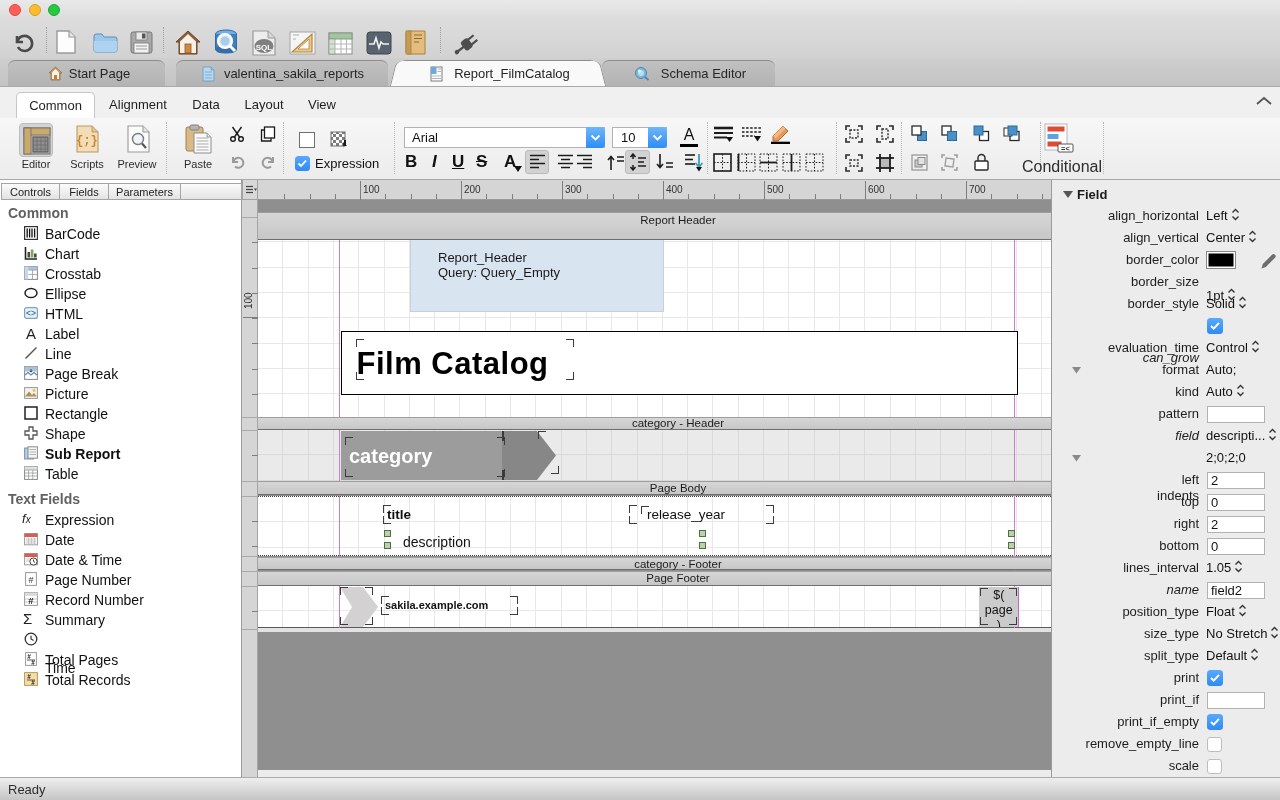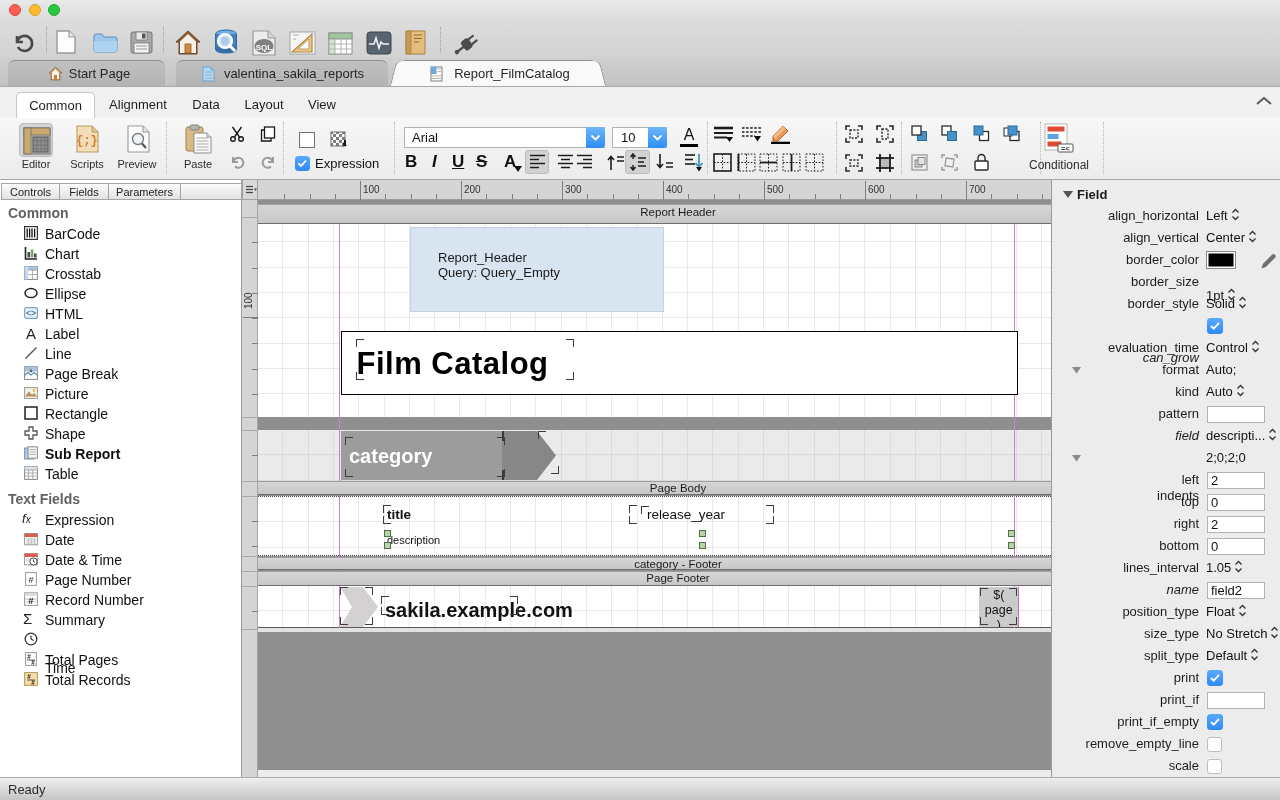--- a/index.html
+++ b/index.html
@@ -183,20 +183,29 @@
     <svg class="ticon" style="left:31px" width="13" height="16">
         <rect x="1" y="1" width="11" height="14" fill="#fff" stroke="#7d7d7d"></rect>
         <rect x="1" y="1" width="5.5" height="7" fill="#6fa8dc"></rect>
         <line x1="7.5" y1="3" x2="11" y2="3" stroke="#b5b5b5"></line>
         <line x1="7.5" y1="5.5" x2="11" y2="5.5" stroke="#b5b5b5"></line>
         <line x1="2" y1="10" x2="11" y2="10" stroke="#b5b5b5"></line>
         <line x1="2" y1="12.5" x2="11" y2="12.5" stroke="#b5b5b5"></line>
       </svg>
     <span style="margin-left:28px">Report_FilmCatalog</span>
   </div>
+  <div class="dtab abs" style="left:602px;width:173px;">
+    <svg class="ticon" style="left:32px" width="16" height="15">
+        <circle cx="7" cy="7" r="5.5" fill="#7db8dc" stroke="#4f89b0"></circle>
+        <circle cx="7" cy="7" r="3" fill="#b9dcf0"></circle>
+        <circle cx="5.5" cy="5" r="1.5" fill="#e2f1fa"></circle>
+        <line x1="11" y1="11" x2="14.5" y2="14" stroke="#4f89b0" stroke-width="2"></line>
+      </svg>
+    <span style="margin-left:30px">Schema Editor</span>
+  </div>
 </div>
 
 <div id="ribstrip" class="abs">
   <div id="rtab-common" class="rtab abs" style="left:16px;width:79px;">Common</div>
   <div class="rtab abs" style="left:104px;width:68px;">Alignment</div>
   <div class="rtab abs" style="left:181px;width:50px;">Data</div>
   <div class="rtab abs" style="left:238px;width:52px;">Layout</div>
   <div class="rtab abs" style="left:299px;width:46px;">View</div>
   <svg class="abs" style="left:1255px;top:8px" width="18" height="12">
       <path d="M2 9 L9 3 L16 9" fill="none" stroke="#555" stroke-width="1.8"></path>
@@ -497,21 +506,21 @@
   <div class="abs rsep" style="left:1040px"></div>
 
   <svg class="abs" style="left:1044px;top:5px" width="30" height="30">
       <rect x="1" y="1" width="22" height="26" fill="#fff" stroke="#b5b5b5"></rect>
       <rect x="3.5" y="3.5" width="17" height="5" fill="#e04b33"></rect>
       <rect x="3.5" y="11" width="11" height="5" fill="#5aa2e0"></rect>
       <rect x="3.5" y="18.5" width="14" height="5" fill="#e04b33"></rect>
       <rect x="14" y="21" width="15" height="8" rx="1" fill="#fff" stroke="#555"></rect>
       <text x="21.5" y="27.5" font-size="7.5" font-weight="bold" fill="#333" text-anchor="middle" font-family="Liberation Sans">=&lt;</text>
     </svg>
-  <div class="rlabel abs" style="left:1022px;top:40px;width:74px;font-size:12px;">Conditional</div>
+  <div class="rlabel abs" style="left:1022px;top:40px;width:74px;font-size:16px;">Conditional</div>
   <div class="abs rsep" style="left:1103px"></div>
 </div>
 
 <div id="sidebar" class="abs">
   <div class="sbtabs abs" style="left:1px;width:59px;border-left:1px solid #a5a5a5;">Controls</div>
   <div class="sbtabs abs" style="left:60px;width:49px;">Fields</div>
   <div class="sbtabs abs" style="left:109px;width:72px;">Parameters</div>
   <div class="sbtabs abs" style="left:181px;width:61px;"></div>
   <div class="sbhead abs" style="left:8px;top:25px;">Common</div>
   <div class="sbhead abs" style="left:8px;top:311px;">Text Fields</div>
@@ -735,22 +744,25 @@
 
 <div id="canvas" class="abs">
 <div class="bandc abs" style="top:17px;height:200px;"></div>
 <div class="bandc abs" style="top:229.5px;height:51px;background-color:#eaeaea;background-image:repeating-linear-gradient(to right, transparent 0, transparent 24.3px, #dadada 24.3px, #dadada 25.3px),repeating-linear-gradient(to bottom, transparent 0, transparent 24.3px, #dadada 24.3px, #dadada 25.3px);"></div>
 <div class="bandc abs" style="top:295.5px;height:60.5px;border-top:1px dotted #444;border-bottom:1px dotted #444;"></div>
 <div class="bandc abs" style="top:386px;height:42px;border-bottom:1px solid #5a5a5a;"></div>
 <div class="abs" style="left:0;top:428px;width:793px;height:4px;background:#e2e2e2;"></div>
 <div class="abs" style="left:0;top:570px;width:793px;height:7px;background:#ececec;"></div>
 <div class="guide abs" style="left:81px;top:17px;height:411px;"></div>
 <div class="guide abs" style="left:756px;top:17px;height:411px;"></div>
-<div class="bandbar abs" style="top:4px;height:20px;">
+<div class="bandbar abs" style="top:12px;height:28px;">
       <span class="bandtitle" style="top:1px;">Report Header</span>
+    </div>
+<div class="bandbar abs" style="top:217px;height:12.5px;">
+      <span class="bandtitle" style="top:-1px;">category - Header</span>
     </div>
 <div class="bandbar abs" style="top:281px;height:14px;">
       <span class="bandtitle" style="top:0px;">Page Body</span>
     </div>
 <div class="bandbar abs" style="top:371px;height:14.5px;">
       <span class="bandtitle" style="top:0px;">Page Footer</span>
     </div>
 <div class="bandbar abs" style="top:357px;height:13px;">
       <span class="bandtitle" style="top:-0px;">category - Footer</span>
     </div>
@@ -772,38 +784,38 @@
 <div class="cornermark cm-tl abs" style="left:87px;top:237px;"></div>
 <div class="cornermark cm-tr abs" style="left:239px;top:237px;"></div>
 <div class="cornermark cm-bl abs" style="left:87px;top:269px;"></div>
 <div class="cornermark cm-br abs" style="left:239px;top:269px;"></div>
 <div class="cornermark cm-tl abs" style="left:280px;top:231px;"></div>
 <div class="cornermark cm-br abs" style="left:293px;top:266px;"></div>
 <div class="abs" style="left:244px;top:231px;width:2px;height:10px;background:#3a3a3a;z-index:6;"></div>
 <div class="abs" style="left:244px;top:270px;width:2px;height:10px;background:#3a3a3a;z-index:6;"></div>
 <div class="abs" style="left:129px;top:306.5px;z-index:3;font-size:13.5px;font-weight:bold;color:#111;">title</div>
 <div class="abs" style="left:389px;top:306.5px;z-index:3;font-size:13.5px;color:#111;">release_year</div>
-<div class="abs" style="left:129px;top:333.5px;z-index:3;font-size:11px;color:#111;">description</div>
+<div class="abs" style="left:145px;top:333.5px;z-index:3;font-size:14px;color:#111;">description</div>
 <div class="cornermark cm-tl abs" style="left:125px;top:305px;"></div>
 <div class="cornermark cm-bl abs" style="left:125px;top:316px;"></div>
 <div class="cornermark cm-tl abs" style="left:371px;top:305px;"></div>
 <div class="cornermark cm-bl abs" style="left:371px;top:316px;"></div>
 <div class="cornermark cm-tl abs" style="left:383px;top:306px;"></div>
 <div class="cornermark cm-tr abs" style="left:508px;top:305px;"></div>
 <div class="cornermark cm-br abs" style="left:508px;top:316px;"></div>
 <div class="handle abs" style="left:126px;top:330px;"></div>
 <div class="handle abs" style="left:126px;top:342px;"></div>
 <div class="handle abs" style="left:441px;top:330px;"></div>
 <div class="handle abs" style="left:441px;top:342px;"></div>
 <div class="handle abs" style="left:750px;top:330px;"></div>
 <div class="handle abs" style="left:750px;top:342px;"></div>
 <svg class="abs" style="left:82px;top:387px;z-index:3;" width="40" height="40">
       <polygon points="0,0 23,0 38,20 23,40 0,40 12,20" fill="#d3d1d1"></polygon>
     </svg>
-<div class="abs" style="left:127px;top:399px;z-index:3;font-size:20px;font-weight:bold;color:#111;">sakila.example.com</div>
+<div class="abs" style="left:127px;top:399px;z-index:3;font-size:11px;font-weight:bold;color:#111;">sakila.example.com</div>
 <div class="cornermark cm-tl abs" style="left:82px;top:387px;"></div>
 <div class="cornermark cm-tr abs" style="left:107px;top:387px;"></div>
 <div class="cornermark cm-bl abs" style="left:82px;top:417px;"></div>
 <div class="cornermark cm-br abs" style="left:107px;top:417px;"></div>
 <div class="cornermark cm-tl abs" style="left:123px;top:396px;"></div>
 <div class="cornermark cm-tr abs" style="left:252px;top:396px;"></div>
 <div class="cornermark cm-bl abs" style="left:123px;top:407px;"></div>
 <div class="cornermark cm-br abs" style="left:252px;top:407px;"></div>
 <div class="abs" style="left:721px;top:387px;width:39.5px;height:40px;background:#cbcbcb;z-index:3;overflow:hidden;font-size:12.5px;color:#111;text-align:center;line-height:15px;">
       <div style="margin-top:1px;">$(<br>page<br>)</div>

